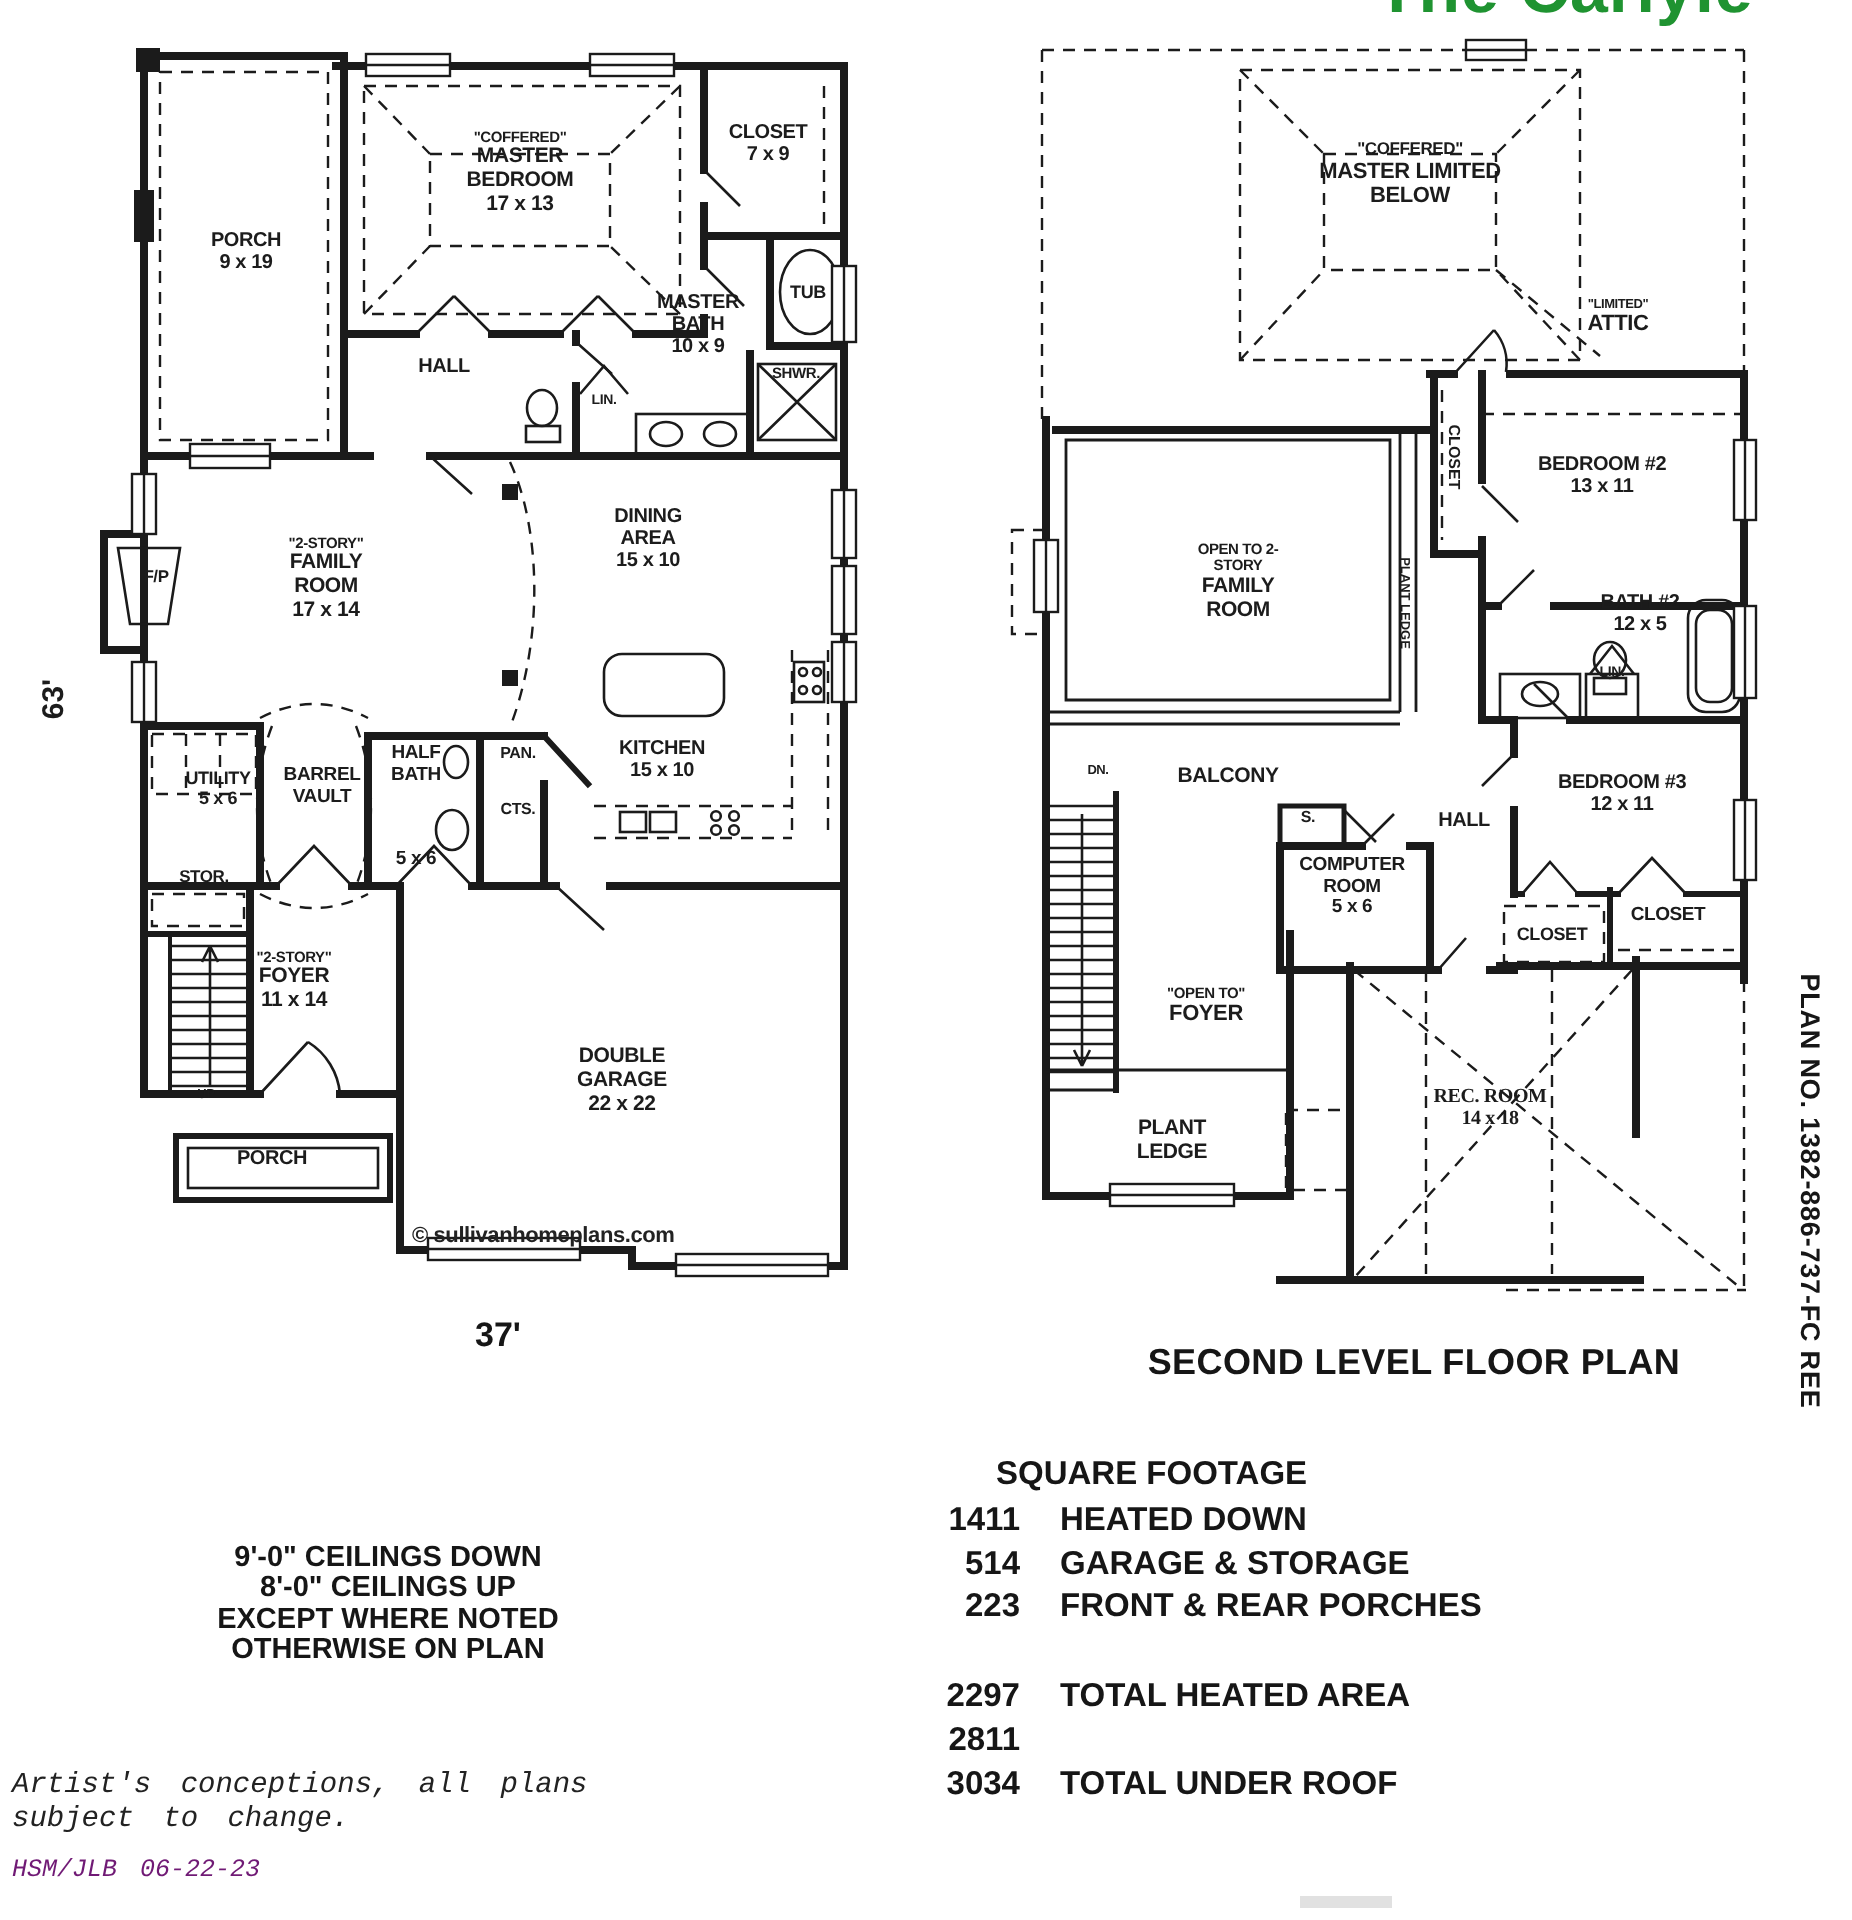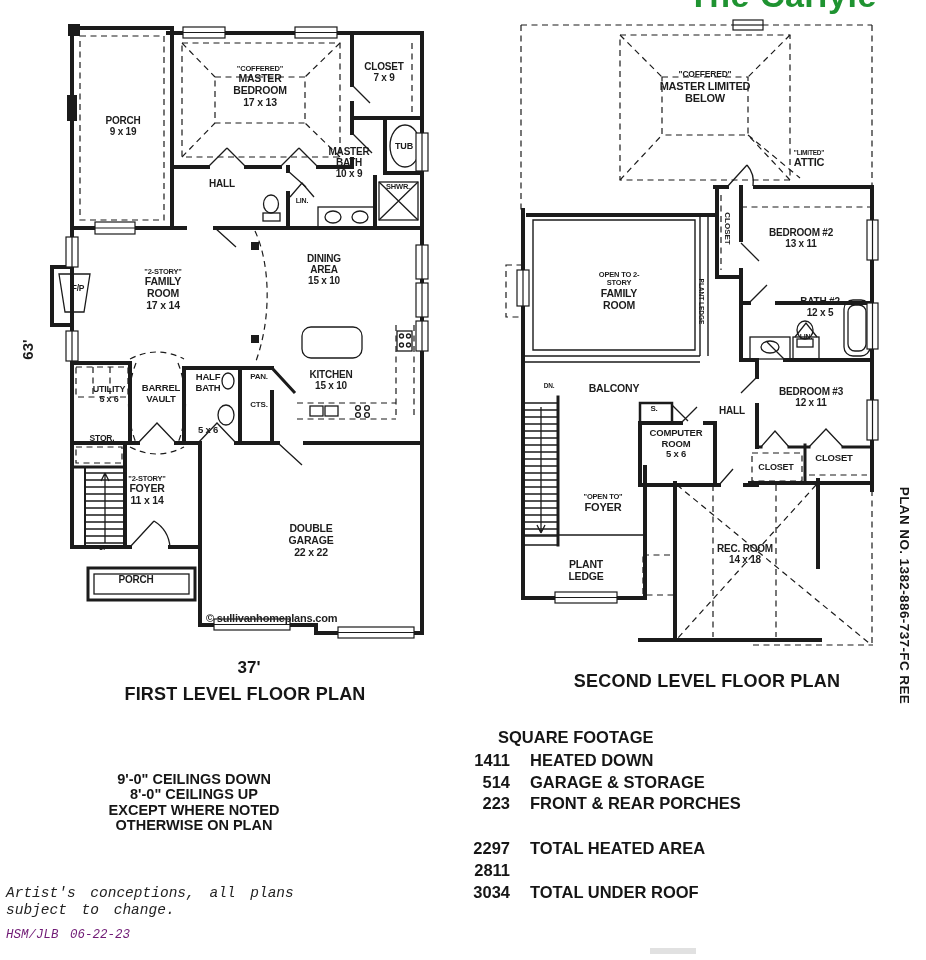--- a/index.html
+++ b/index.html
@@ -394,31 +394,30 @@
     <div class="lbl" style="left:209px;top:390px;width:36px;">
       <span>HALL</span>
       </div>
     <div class="lbl" style="left:74px;top:478px;width:48px;font-size:11px;">
       <span class="pre">"OPEN TO"</span>
       <span>FOYER</span>
       </div>
     <div class="lbl" style="left:56px;top:544px;width:50px;font-size:10.5px;">
       <span>PLANT LEDGE</span>
       </div>
-    <div class="lbl" style="left:206px;top:528px;width:68px;">
+    <div class="lbl" style="left:206px;top:528px;width:68px;font-family:Liberation Serif, serif;">
       <span>REC. ROOM</span>
         <span>14 x 18</span>
       </div>
   </div>
 
   <div class="vlbl" style="left:10px;top:326px;width:34px;height:46px;">
     <span class="rotn90" style="font-size:15px;">63'</span>
     </div>
   <div class="dim" style="left:194px;top:658px;width:110px;">37'</div>
-  <div class="caption" style="left:92px;top:684px;width:306px;">FIRST LEVEL FLOOR PLAN</div>
   <div class="caption" style="left:552px;top:671px;width:310px;">SECOND LEVEL FLOOR PLAN</div>
   <div class="plan-no vlbl">
     <span class="rot90">PLAN NO.  1382-886-737-FC REE</span>
     </div>
 
   <div class="sqft">
     <div class="sq-title">SQUARE FOOTAGE</div>
     <div class="row">
       <span class="v">1411</span>
         <span class="l">HEATED DOWN</span>

